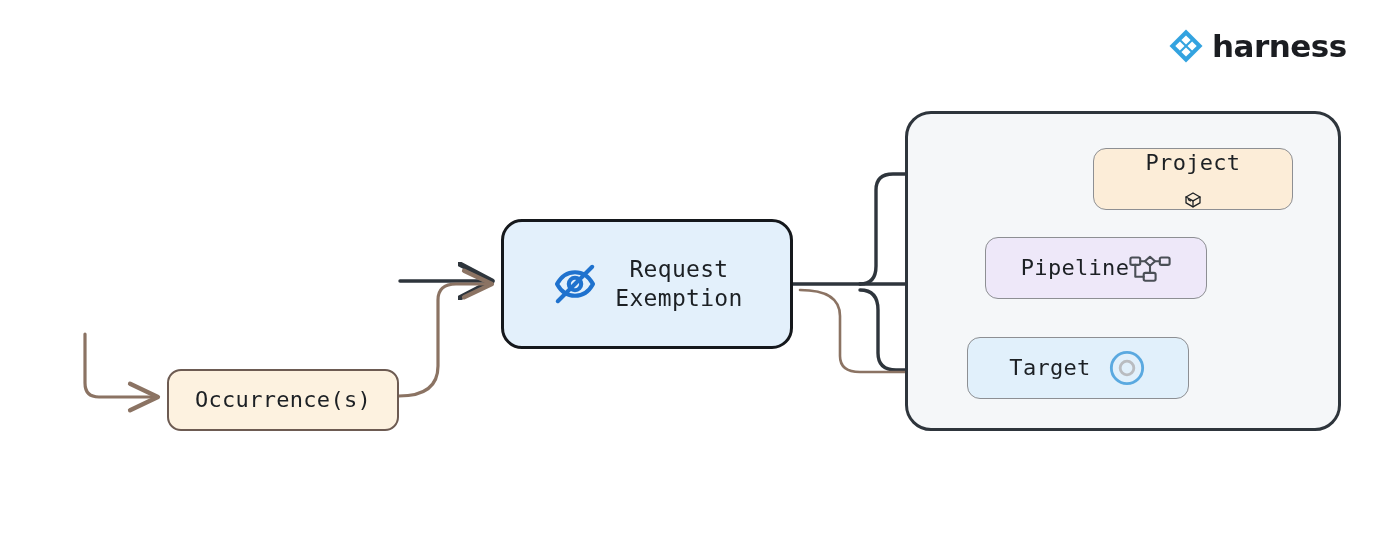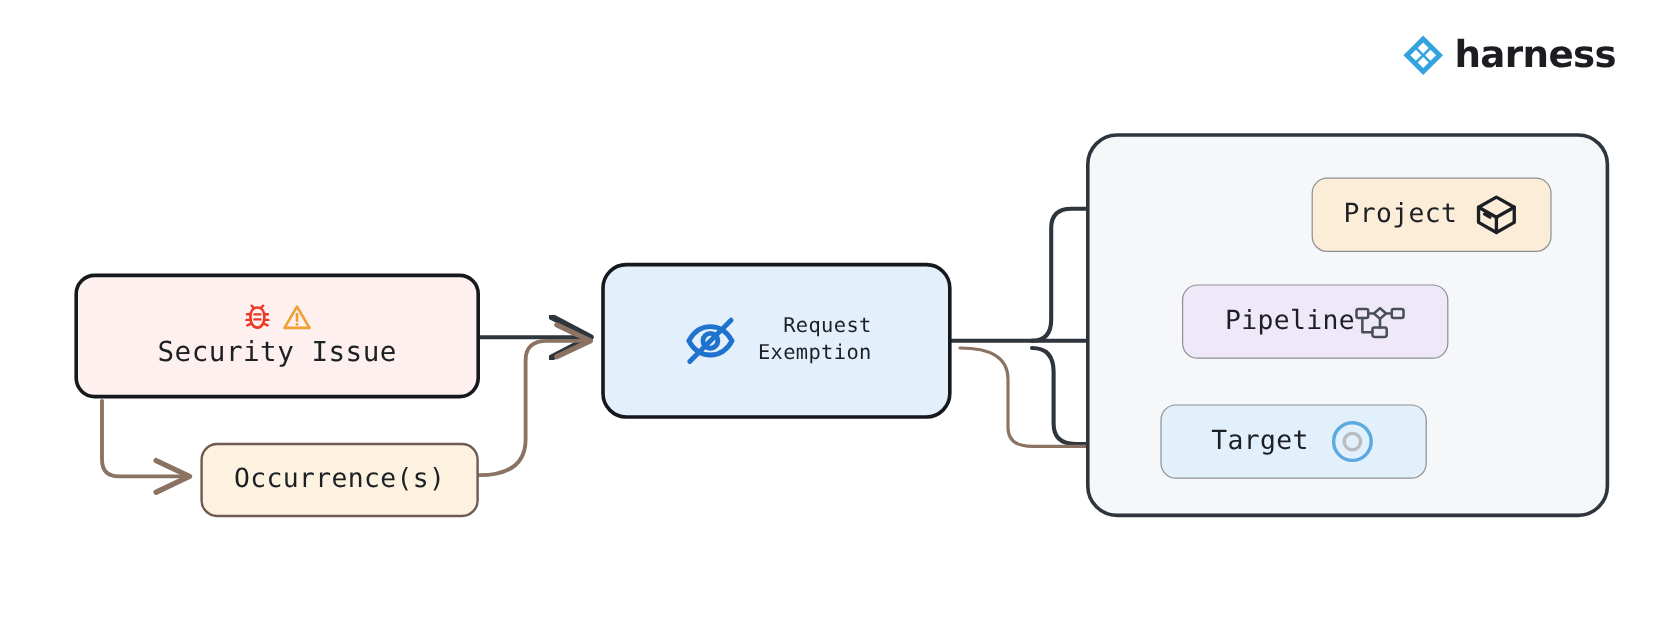--- a/index.html
+++ b/index.html
@@ -105,23 +105,23 @@
   
   #node-request {
     left: 501px; top: 219px;
     width: 292px; height: 130px;
     background: #e3f0fb;
     border: 3.5px solid #15181c;
     border-radius: 21px;
     gap: 16px;
   }
   #node-request .node-label {
-    font-size: 17px;
-    color: #1c2024;
-    text-align: right;
+    font-size: 23px;
+    color: #1c2024;
+    text-align: center;
     letter-spacing: 0.3px;
   }
 
   
   #scope-group {
     position: absolute;
     left: 905px; top: 111px;
     width: 436px; height: 320px;
     background: #f5f7f9;
     border: 3.5px solid #2e353c;
@@ -141,20 +141,21 @@
   }
 
   
   #node-project {
     left: 1093px; top: 148px;
     width: 200px; height: 62px;
     background: #fcedd8;
     border: 1.5px solid #8d8f93;
     border-radius: 13px;
     gap: 14px;
+    flex-direction: column;
   }
   #node-pipeline {
     left: 985px; top: 237px;
     width: 222px; height: 62px;
     background: #eee8f9;
     border: 1.5px solid #8d8f93;
     border-radius: 13px;
   }
   #node-target {
     left: 967px; top: 337px;
@@ -218,40 +219,20 @@
       <path d="M800,290 Q840,290 840,316 L840,356 Q840,372 860,372 L958,372" stroke="#8b7363" stroke-width="2.6" marker-end="url(#ah-tan)"></path>
 
       <path d="M1266,211 L1266,266 Q1266,284 1248,284 L1219,284" stroke="#2e353c" stroke-width="3.4" marker-end="url(#ah-dark)"></path>
 
       <path d="M1266,211 L1266,352 Q1266,370 1248,370 L1219,370" stroke="#2e353c" stroke-width="3.4" marker-end="url(#ah-dark)"></path>
     </g>
   </svg>
 
   <div id="scope-group"></div>
 
-  <div class="node" id="node-security">
-    <div class="icon-row">
-      <svg width="25" height="25" viewBox="0 0 24 24">
-        <g fill="none" stroke="#ec3a26" stroke-width="1.9" stroke-linecap="round">
-          <path d="M9.3 4.6 L7.4 2.6 M14.7 4.6 L16.6 2.6"></path>
-          <path d="M3.6 9.5 L6.3 9.5 M3.2 14 L6.1 14 M3.8 18.4 L6.6 17.2"></path>
-          <path d="M20.4 9.5 L17.7 9.5 M20.8 14 L17.9 14 M20.2 18.4 L17.4 17.2"></path>
-        </g>
-        <path d="M12 4.1 C15.3 4.1 17.6 7.1 17.6 11.6 C17.6 16.7 15.2 20.2 12 20.2
-                 C8.8 20.2 6.4 16.7 6.4 11.6 C6.4 7.1 8.7 4.1 12 4.1 Z" fill="none" stroke="#ec3a26" stroke-width="2.1"></path>
-        <path d="M9.6 9.6 L14.4 9.6 M9.6 13.6 L14.4 13.6" stroke="#ec3a26" stroke-width="1.9" stroke-linecap="round"></path>
-      </svg>
-      <svg width="25" height="25" viewBox="0 0 24 24">
-        <path d="M12 3.4 L22 20.4 L2 20.4 Z" fill="none" stroke="#f0a030" stroke-width="2.1" stroke-linejoin="round"></path>
-        <path d="M12 9.4 L12 14.6" stroke="#f0a030" stroke-width="2.1" stroke-linecap="round"></path>
-        <circle cx="12" cy="17.6" r="1.15" fill="#f0a030"></circle>
-      </svg>
-    </div>
-    <div class="node-label">Security Issue</div>
-  </div>
 
   <div class="node" id="node-occurrence">
     <div class="node-label">Occurrence(s)</div>
   </div>
 
   <div class="node" id="node-request">
     <svg width="48" height="48" viewBox="0 0 24 24">
       <g fill="none" stroke="#1f72ce" stroke-width="2.05" stroke-linecap="round" stroke-linejoin="round">
         <path d="M3 12 C5 8.3 8.3 6.1 12 6.1 C15.7 6.1 19 8.3 21 12
                  C19 15.7 15.7 17.9 12 17.9 C8.3 17.9 5 15.7 3 12 Z"></path>

